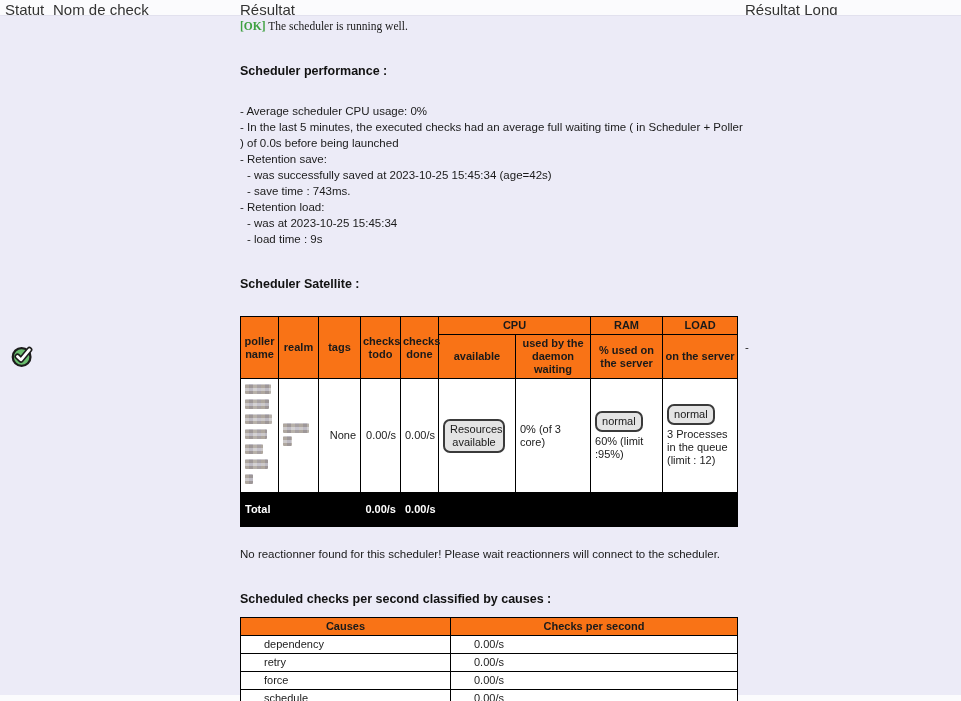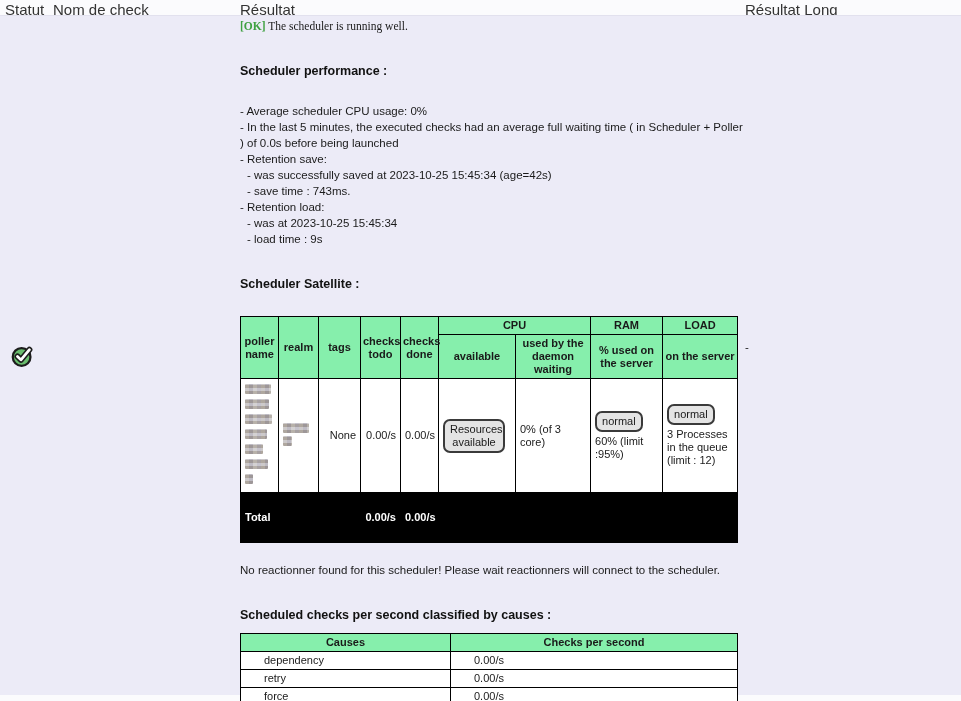--- a/index.html
+++ b/index.html
@@ -38,31 +38,31 @@
     display:inline-block; height:10px; vertical-align:middle; border-radius:1px;
     background-image:
       repeating-linear-gradient(0deg, rgba(120,110,100,0.35) 0 3px, rgba(205,205,215,0.45) 3px 6px),
       repeating-linear-gradient(90deg, #ccc6bf 0 4px, #b2adb4 4px 8px, #d9d5cf 8px 12px, #c0bcc4 12px 16px);
     filter: blur(0.5px);
   }
 
   
   table { border-collapse:collapse; table-layout:fixed; background:#fff; }
   th, td { border:1px solid #000; font-size:11px; line-height:13px; }
-  th { background:#86efac; font-weight:bold; text-align:center; padding:2px 2px; }
+  th { background:#f97316; font-weight:bold; text-align:center; padding:2px 2px; }
   .sat-table { margin-top:24px; width:497px; }
   .sat-table td { padding:3px 4px; vertical-align:middle; }
   .c-center { text-align:right; }
   .poller-cell { vertical-align:top !important; padding-top:5px !important; }
   .poller-cell .redacted { display:block; margin-bottom:5px; }
   .realm-cell .redacted { display:block; margin-bottom:3px; }
   .badge { display:inline-block; background:#e4e4e4; border:2px solid #3a3a3a; border-radius:7px; padding:2px 5px; font-size:11px; line-height:13px; text-align:center; }
   .badge.wrap { max-width:62px; }
   .cell-sub { margin-top:3px; }
-  tr.total-row td { background:#000; color:#fff; font-weight:bold; border-color:#000; padding:18px 4px; }
+  tr.total-row td { background:#000; color:#fff; font-weight:bold; border-color:#000; padding:10px 4px; }
 
   .note-line { margin-top:19px; }
   .causes-table { margin-top:10px; width:497px; }
   .causes-table td { padding:2px 23px; height:17px; }
 </style>
 </head>
 <body>
 
 <div class="page">
 

